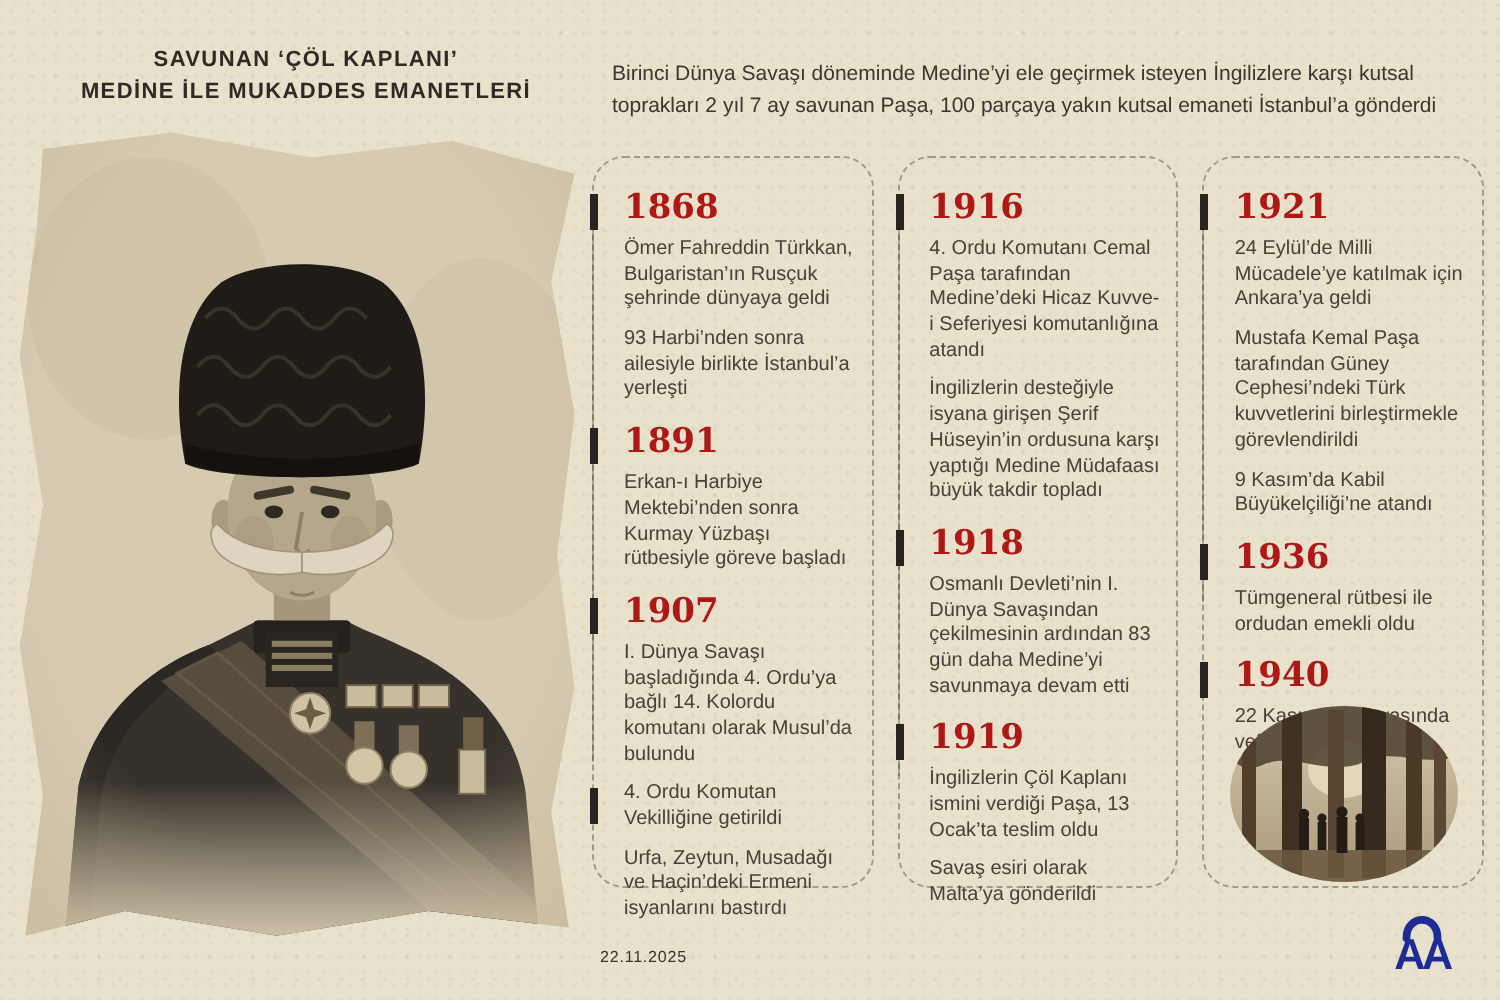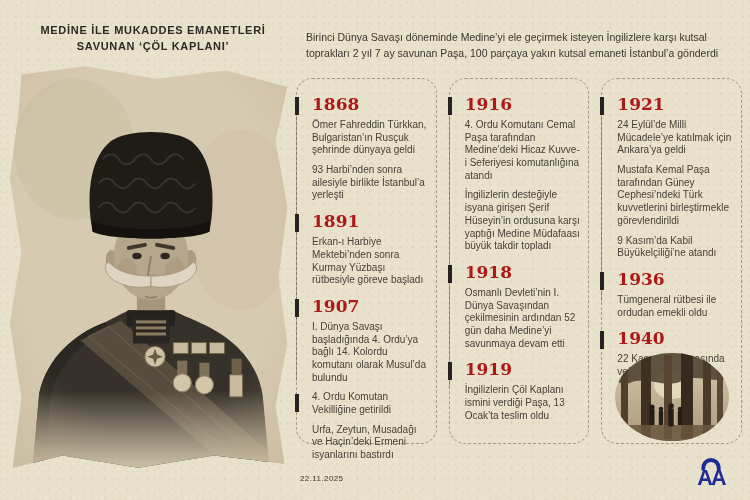--- a/index.html
+++ b/index.html
@@ -145,22 +145,22 @@
       <circle cx="199" cy="324" r="9" fill="#d2c5a8" stroke="#8f7f63"></circle>
       <rect x="226" y="298" width="10" height="16" fill="#6f6047"></rect>
       <rect x="224" y="314" width="13" height="22" fill="#c9bb9e" stroke="#6f6148"></rect>
 
       <rect x="0" y="330" width="290" height="80" fill="url(#fade)"></rect>
       <rect x="0" y="0" width="290" height="410" fill="url(#vig)"></rect>
     </svg>
   </div>
 
   <div class="kicker">
+    <div>SAVUNAN ‘ÇÖL KAPLANI’</div>
     <div>MEDİNE İLE MUKADDES EMANETLERİ</div>
-    <div>SAVUNAN ‘ÇÖL KAPLANI’</div>
   </div>
 
 
   <p class="intro">Birinci Dünya Savaşı döneminde Medine’yi ele geçirmek isteyen İngilizlere karşı kutsal toprakları 2 yıl 7 ay savunan Paşa, 100 parçaya yakın kutsal emaneti İstanbul’a gönderdi</p>
 
   <div class="timeline">
 
     <div class="col col1">
       <span class="rail"></span>
       <div class="entry">
@@ -190,26 +190,27 @@
       <span class="rail"></span>
       <div class="entry">
         <span class="bar"></span>
         <h3>1916</h3>
         <p>4. Ordu Komutanı Cemal Paşa tarafından Medine’deki Hicaz Kuvve-i Seferiyesi komutanlığına atandı</p>
         <p>İngilizlerin desteğiyle isyana girişen Şerif Hüseyin’in ordusuna karşı yaptığı Medine Müdafaası büyük takdir topladı</p>
       </div>
       <div class="entry">
         <span class="bar"></span>
         <h3>1918</h3>
-        <p>Osmanlı Devleti’nin I. Dünya Savaşından çekilmesinin ardından 52 gün daha Medine’yi savunmaya devam etti</p>
+        <p>Osmanlı Devleti’nin I. Dünya Savaşından çekilmesinin ardından 83 gün daha Medine’yi savunmaya devam etti</p>
       </div>
       <div class="entry">
         <span class="bar"></span>
         <h3>1919</h3>
         <p>İngilizlerin Çöl Kaplanı ismini verdiği Paşa, 13 Ocak’ta teslim oldu</p>
+        <p>Savaş esiri olarak Malta’ya gönderildi</p>
       </div>
     </div>
 
     <div class="col col3">
       <span class="rail"></span>
       <div class="entry">
         <span class="bar"></span>
         <h3>1921</h3>
         <p>24 Eylül’de Milli Mücadele’ye katılmak için Ankara’ya geldi</p>
         <p>Mustafa Kemal Paşa tarafından Güney Cephesi’ndeki Türk kuvvetlerini birleştirmekle görevlendirildi</p>

